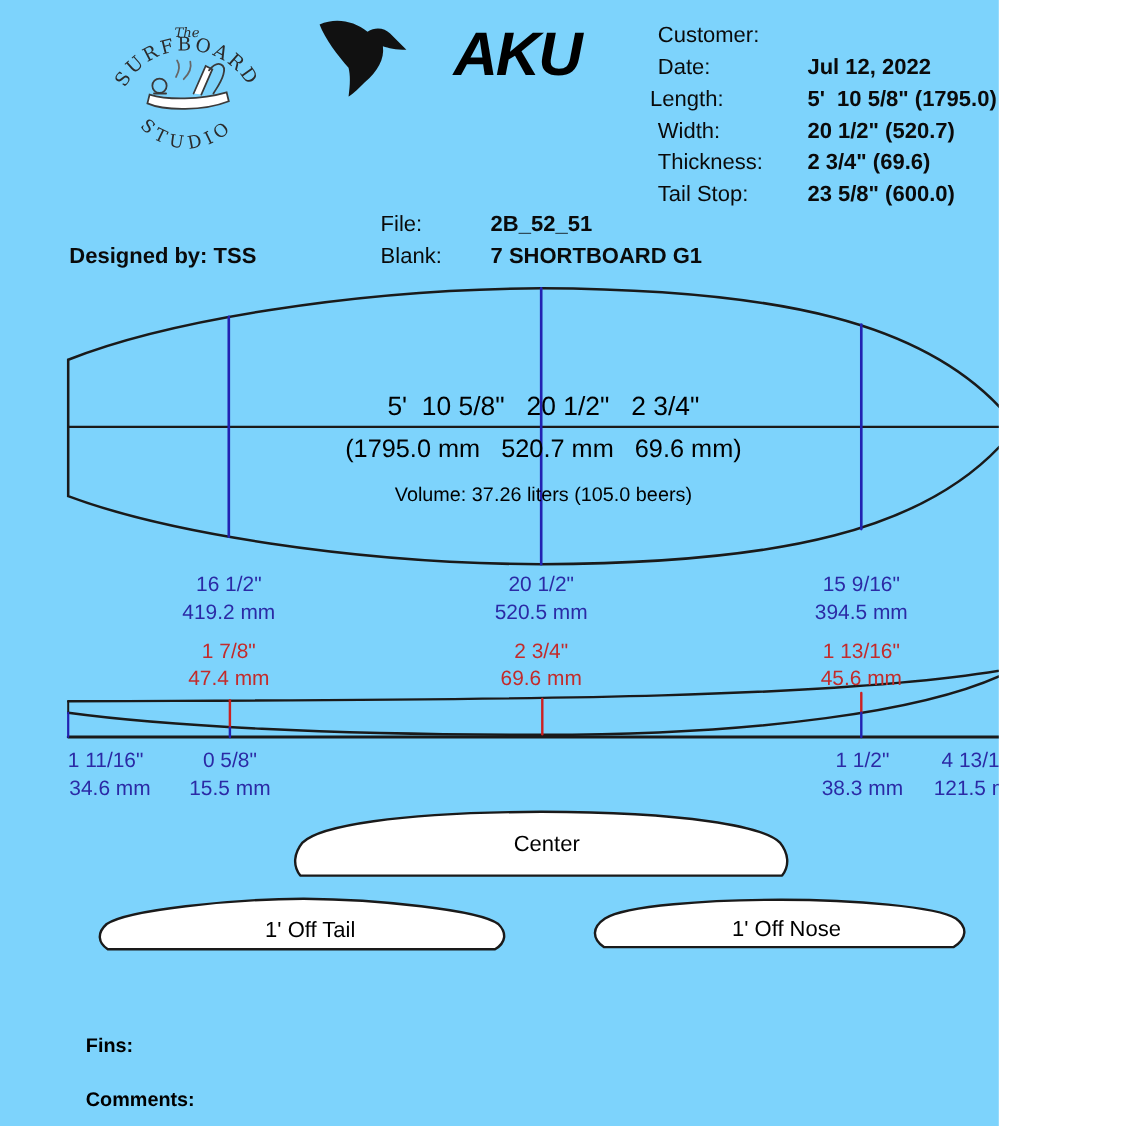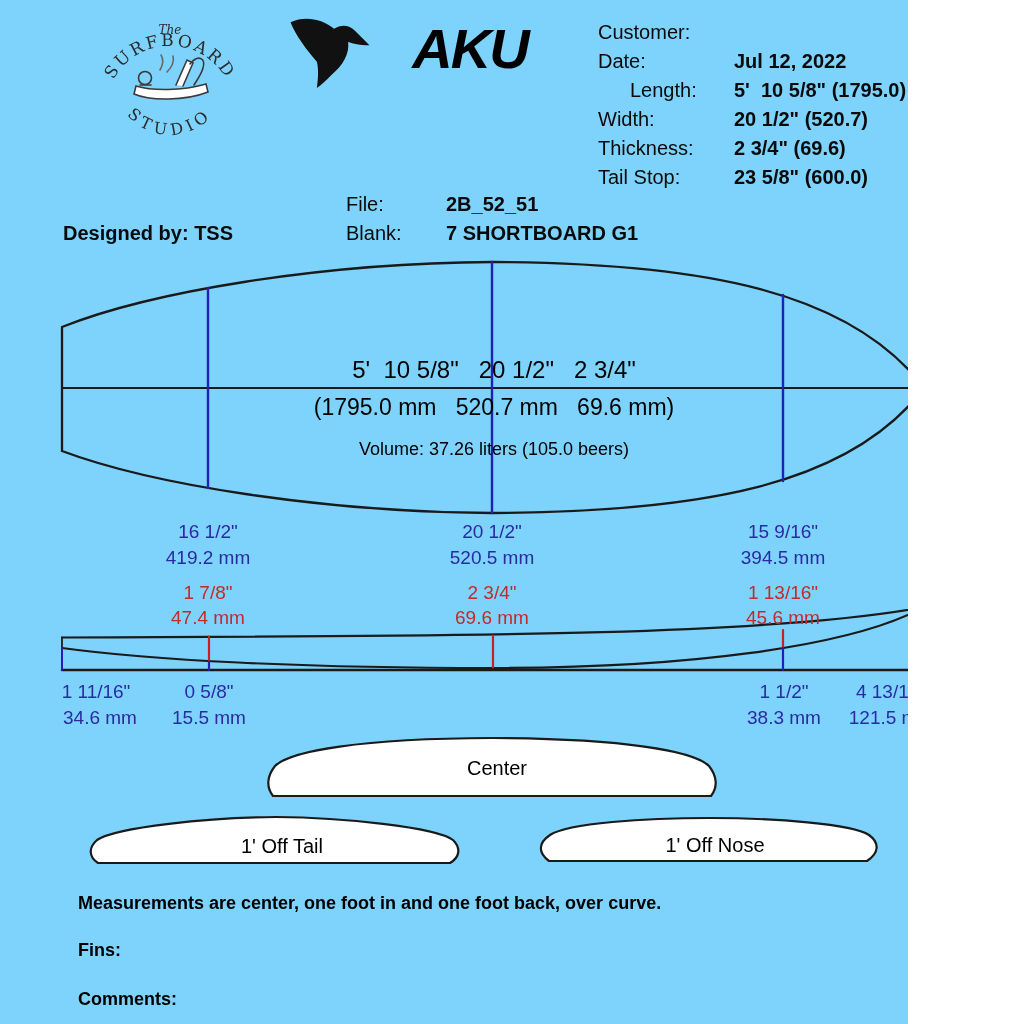--- a/index.html
+++ b/index.html
@@ -91,21 +91,21 @@
   </svg>
   <div class="c" style="left:370px;top:22px;width:200px;text-align:center">
     <div class="aku">AKU</div>
   </div>
 
   <div>
     <div class="c hdr-label" style="left:598px;top:21px">Customer:</div>
     <div class="c hdr-val pre" style="left:734px;top:21px"></div>
     <div class="c hdr-label" style="left:598px;top:50px">Date:</div>
     <div class="c hdr-val pre" style="left:734px;top:50px">Jul 12, 2022</div>
-    <div class="c hdr-label" style="left:630px;top:79px">Length:</div>
+    <div class="c hdr-label" style="left:591px;top:79px">Length:</div>
     <div class="c hdr-val pre" style="left:734px;top:79px">5'  10 5/8" (1795.0)</div>
     <div class="c hdr-label" style="left:598px;top:108px">Width:</div>
     <div class="c hdr-val pre" style="left:734px;top:108px">20 1/2" (520.7)</div>
     <div class="c hdr-label" style="left:598px;top:137px">Thickness:</div>
     <div class="c hdr-val pre" style="left:734px;top:137px">2 3/4" (69.6)</div>
     <div class="c hdr-label" style="left:598px;top:166px">Tail Stop:</div>
     <div class="c hdr-val pre" style="left:734px;top:166px">23 5/8" (600.0)</div>
   </div>
 
   <div>
@@ -140,17 +140,16 @@
   <div class="c meas blue" style="left:209px;top:707px">15.5 mm</div>
   <div class="c meas blue" style="left:784px;top:681px">1 1/2"</div>
   <div class="c meas blue" style="left:784px;top:707px">38.3 mm</div>
   <div class="c meas blue" style="left:891px;top:681px">4 13/16"</div>
   <div class="c meas blue" style="left:891px;top:707px">121.5 mm</div>
 
   <div class="c xsec-label" style="left:497px;top:757px">Center</div>
   <div class="c xsec-label" style="left:282px;top:835px">1' Off Tail</div>
   <div class="c xsec-label" style="left:715px;top:834px">1' Off Nose</div>
 
-  <div class="c foot" style="left:78px;top:893px">Measurements are center, one foot in and one foot back, over curve.</div>
   <div class="c foot" style="left:78px;top:940px">Fins:</div>
   <div class="c foot" style="left:78px;top:989px">Comments:</div>
 
 </div>
 
 </body></html>

